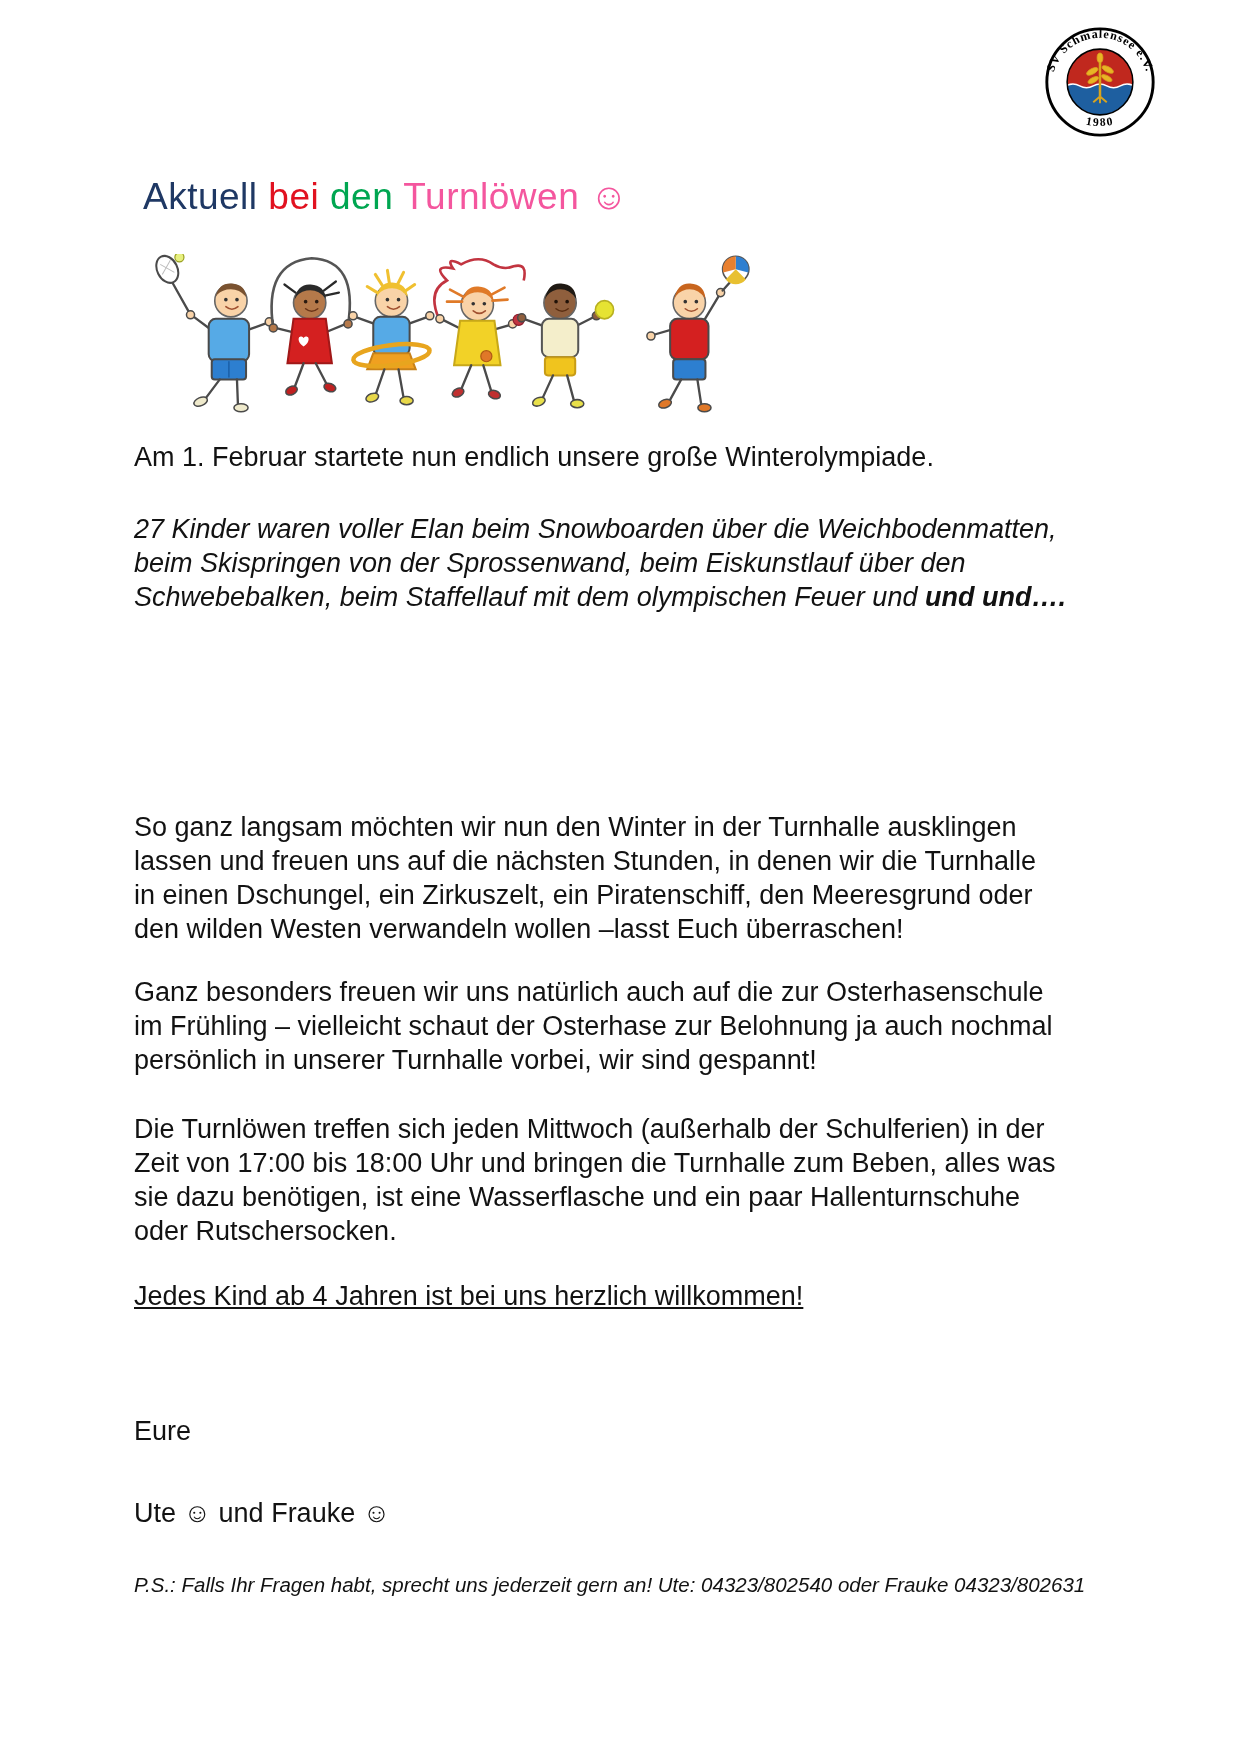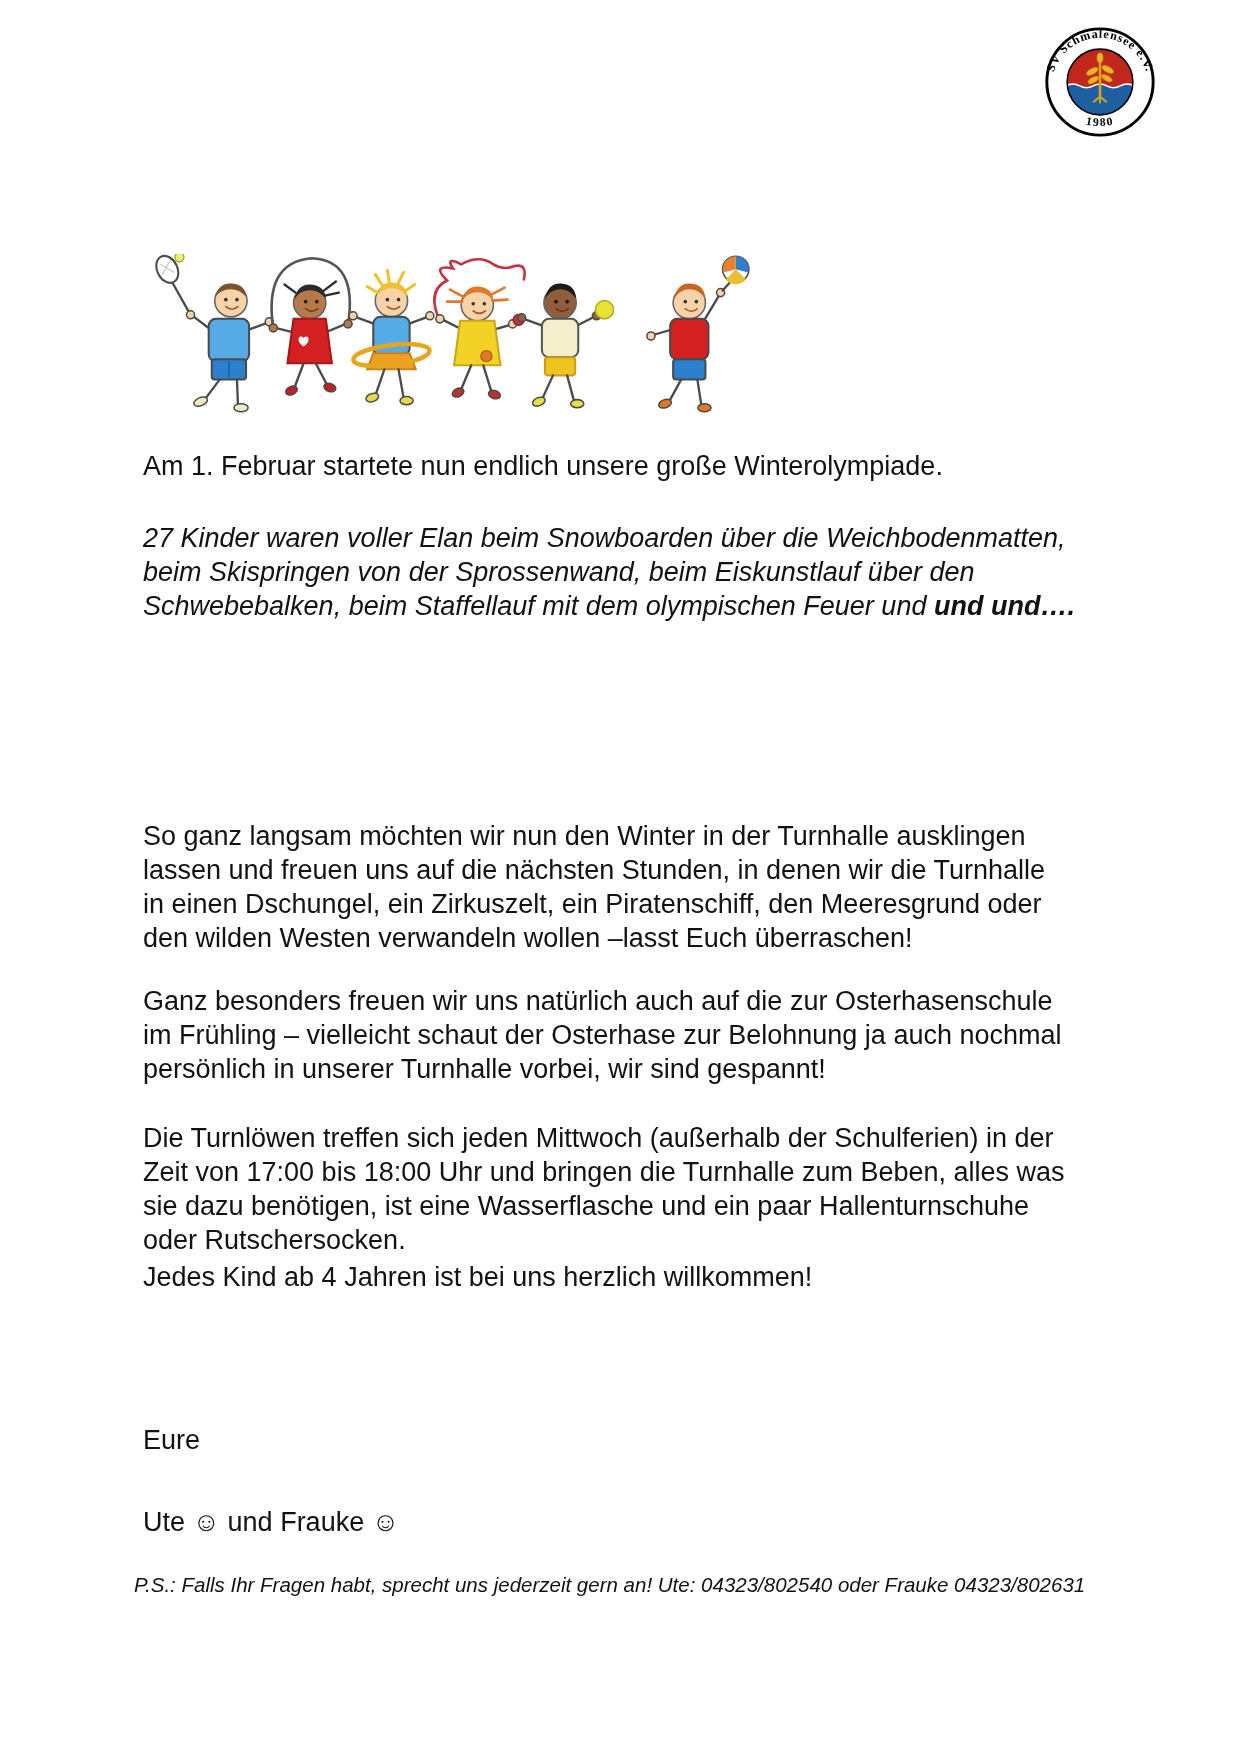--- a/index.html
+++ b/index.html
@@ -37,34 +37,34 @@
     position: absolute;
     left: 136px;
     top: 254px;
     width: 626px;
     height: 162px;
   }
   .body-text {
     position: absolute;
     left: 134px;
     width: 1075px;
-    margin: 9px;
+    margin: 0;
     font-size: 27px;
     line-height: 34px;
     white-space: pre-line;
     color: #121212;
   }
   .body-text strong { font-weight: 700; }
   .p1 { top: 440px; }
   .p2 { top: 512px; font-style: italic; }
   .p3 { top: 642px; }
   .p4 { top: 810px; }
   .p5 { top: 975px; }
   .p6 { top: 1112px; }
-  .p7 { top: 1251px; }
+  .p7 { top: 1279px; text-decoration: underline; }
   .sig-closing { top: 1414px; }
   .sig-names { top: 1496px; }
   .ps-line {
     position: absolute;
     left: 134px;
     top: 1572px;
     width: 1075px;
     margin: 0;
     font-size: 20.5px;
     line-height: 26px;
@@ -116,20 +116,23 @@
     <path id="arcTop" d="M -44,28 A 50,50 0 1 1 44,28" fill="none"></path>
     <path id="arcBottom" d="M -24,41 Q 0,50 24,41" fill="none"></path>
     <text class="logo-arc-text">
       <textPath href="#arcTop" startOffset="50%" text-anchor="middle">SV Schmalensee e.V.</textPath>
     </text>
     <text class="logo-year-text">
       <textPath href="#arcBottom" startOffset="50%" text-anchor="middle">1980</textPath>
     </text>
   </svg>
 
+  <h1 class="doc-title">
+    <span style="color: rgb(31, 56, 100);">Aktuell </span><span style="color: rgb(225, 18, 32);">bei </span><span style="color: rgb(0, 166, 81);">den </span><span style="color: rgb(244, 86, 158);">Turnlöwen ☺</span>
+  </h1>
 
   <svg class="kids" viewBox="0 0 620 160" aria-hidden="true">
 
     <g transform="translate(92,0)">
       <line class="limb" x1="-38" y1="60" x2="-56" y2="28"></line>
       <ellipse cx="-61" cy="15" rx="10" ry="14" transform="rotate(-26 -61 15)" fill="#ffffff" stroke="#4a4a4a" stroke-width="2"></ellipse>
       <path d="M -68,10 L -54,18 M -66,20 L -58,6" stroke="#bdbdbd" stroke-width="1" fill="none"></path>
       <circle cx="-49" cy="3" r="4.5" fill="#e7f07f" stroke="#9aa020" stroke-width="1.2"></circle>
       <line class="limb" x1="-16" y1="76" x2="-36" y2="61"></line>
       <circle cx="-38" cy="60" r="4" fill="#f9d3a8" stroke="#4a4a4a" stroke-width="1.5"></circle>

